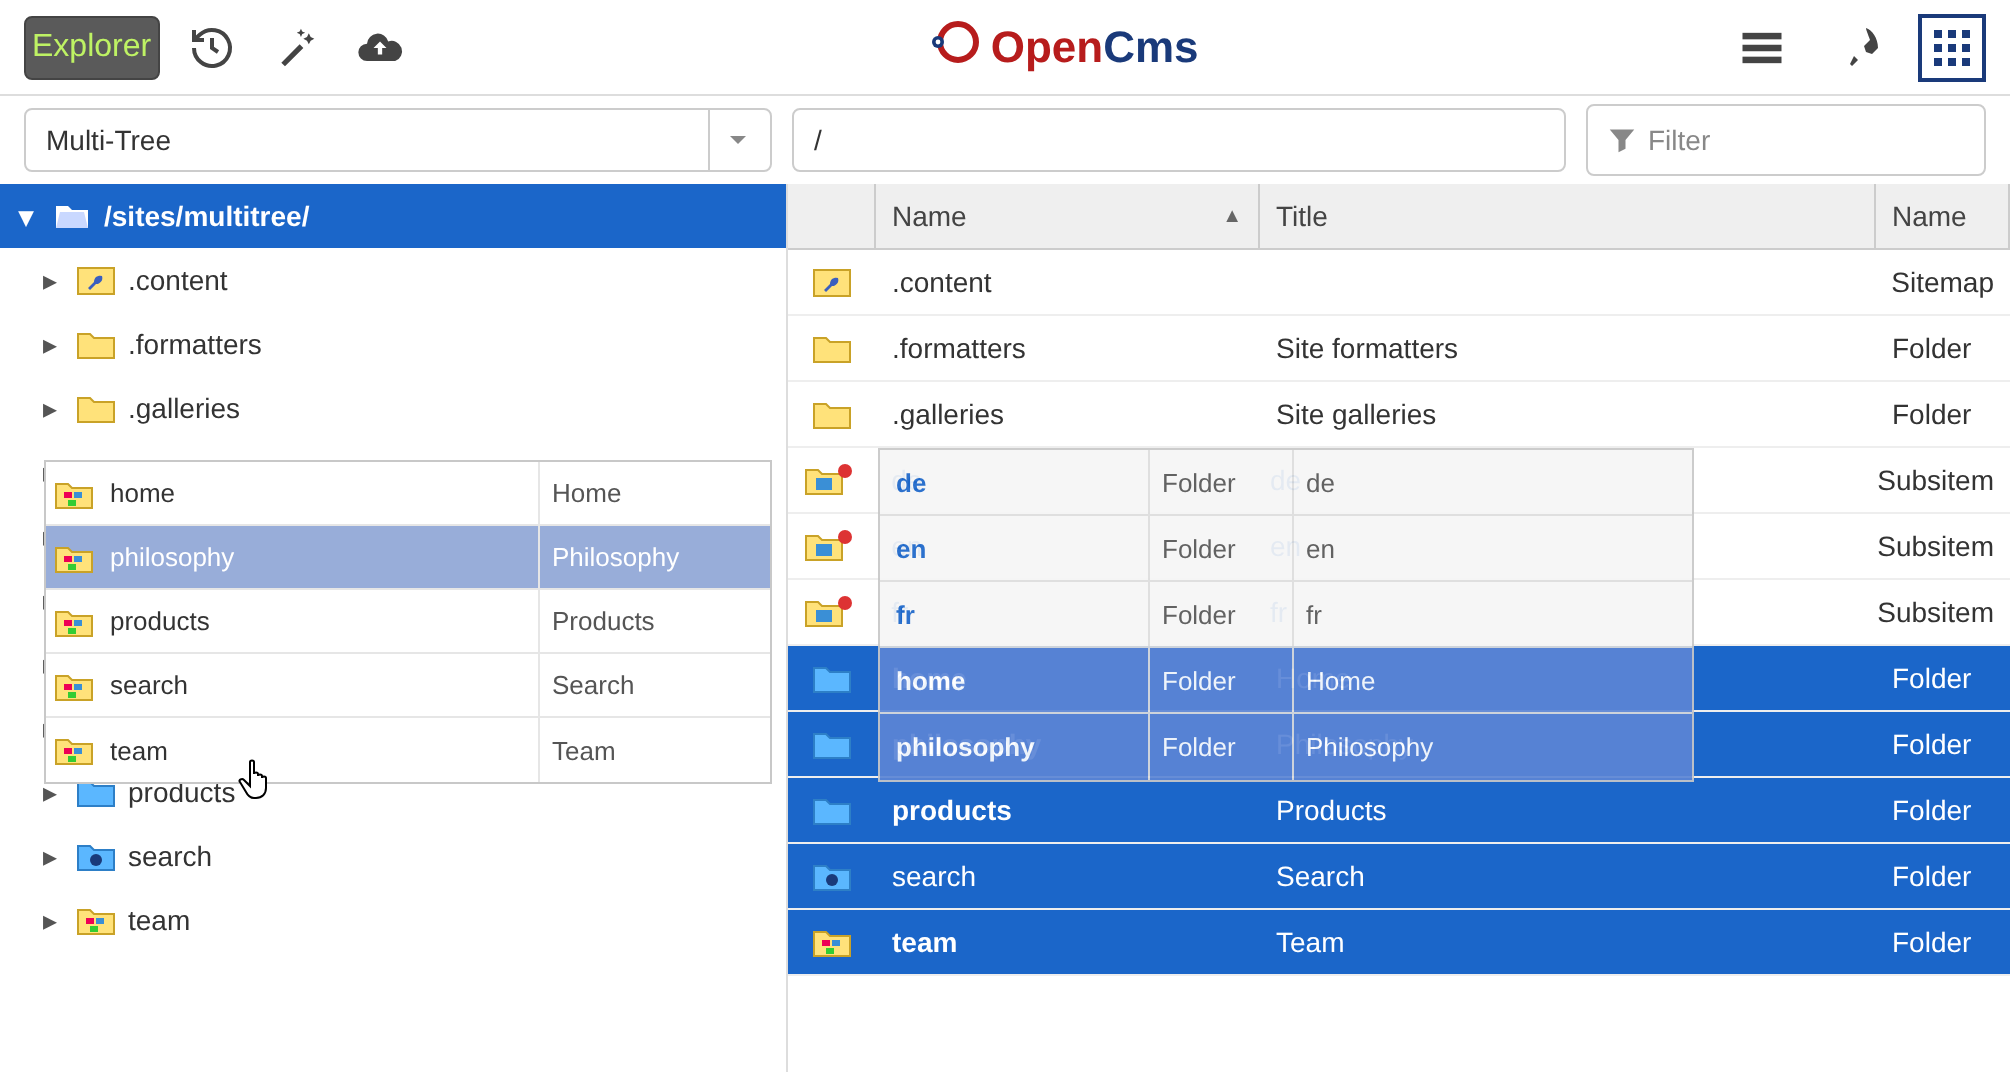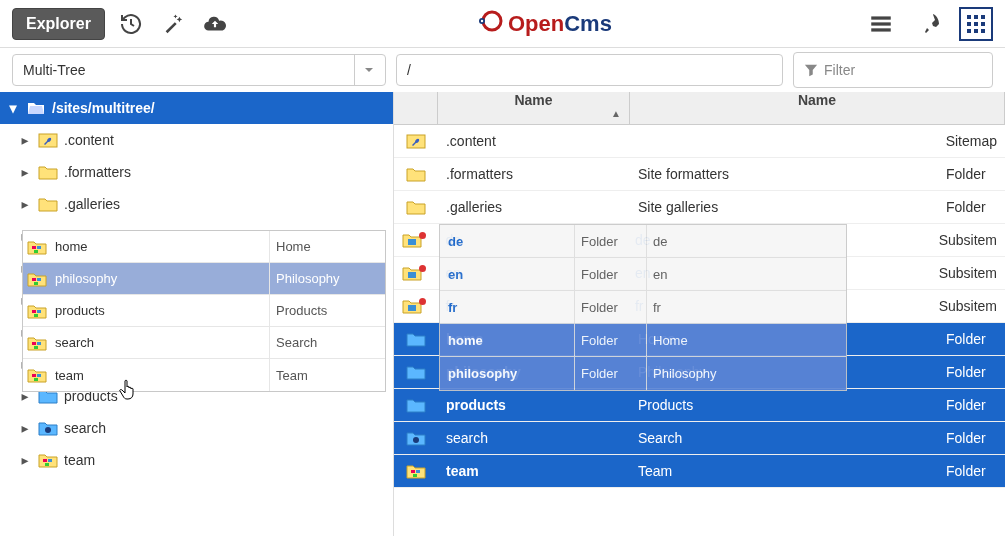--- a/index.html
+++ b/index.html
@@ -15,26 +15,26 @@
 .toolbar {
   height: 48px;
   background: #fff;
   border-bottom: 1px solid #ddd;
   display: flex;
   align-items: center;
   padding: 0 12px;
 }
 .explorer-btn {
   background: #5a5a5a;
-  color: #ffffff;
+  color: #bef264;
   border: 1px solid #444;
   border-radius: 4px;
-  padding: 6px 13px;
+  padding: 6px 3px;
   font-size: 16px;
-  font-weight: 700;
+  font-weight: 400;
   cursor: pointer;
 }
 .tb-icon {
   width: 32px; height: 32px;
   display: flex; align-items: center; justify-content: center;
   margin-left: 10px;
   cursor: pointer;
   color: #444;
 }
 .logo {
@@ -137,22 +137,21 @@
   border-bottom: 1px solid #ccc;
   height: 33px;
   align-items: stretch;
 }
 .th {
   border-right: 1px solid #ccc;
   display: flex;
   align-items: center;
   padding: 0 8px;
   color: #444;
-  font-weight: 700;
-  flex-direction: column;
+  font-weight: 400;
 }
 .th-chk { width: 44px; justify-content:center; }
 .th-name { width: 192px; position:relative; }
 .th-title { width: 308px; }
 .th-type { flex: 1; }
 .sort-ind { margin-left:auto; font-size:10px; color:#666; }
 .trow {
   display: flex;
   height: 33px;
   align-items: stretch;
@@ -480,20 +479,21 @@
     </svg>
   </div>
 
   <div class="content">
     <div class="thead">
       <div class="th th-chk"></div>
       <div class="th th-name">
         <span>Name</span>
         <span class="sort-ind">▲</span>
       </div>
+      <div class="th th-title">Title</div>
       <div class="th th-type">Name</div>
     </div>
     <div id="tbody" style="position:relative;">
         <div class="trow">
           <div class="td td-chk">
             <svg width="20" height="18" viewBox="0 0 20 18">
               <rect x="1" y="3" width="18" height="13" fill="#ffe27a" stroke="#c9a227"></rect>
               <path fill="#3a5fbf" d="M13 7a3 3 0 0 0-4 3l-3 3 1 1 3-3a3 3 0 0 0 3-4z"></path>
             </svg>
           </div>

